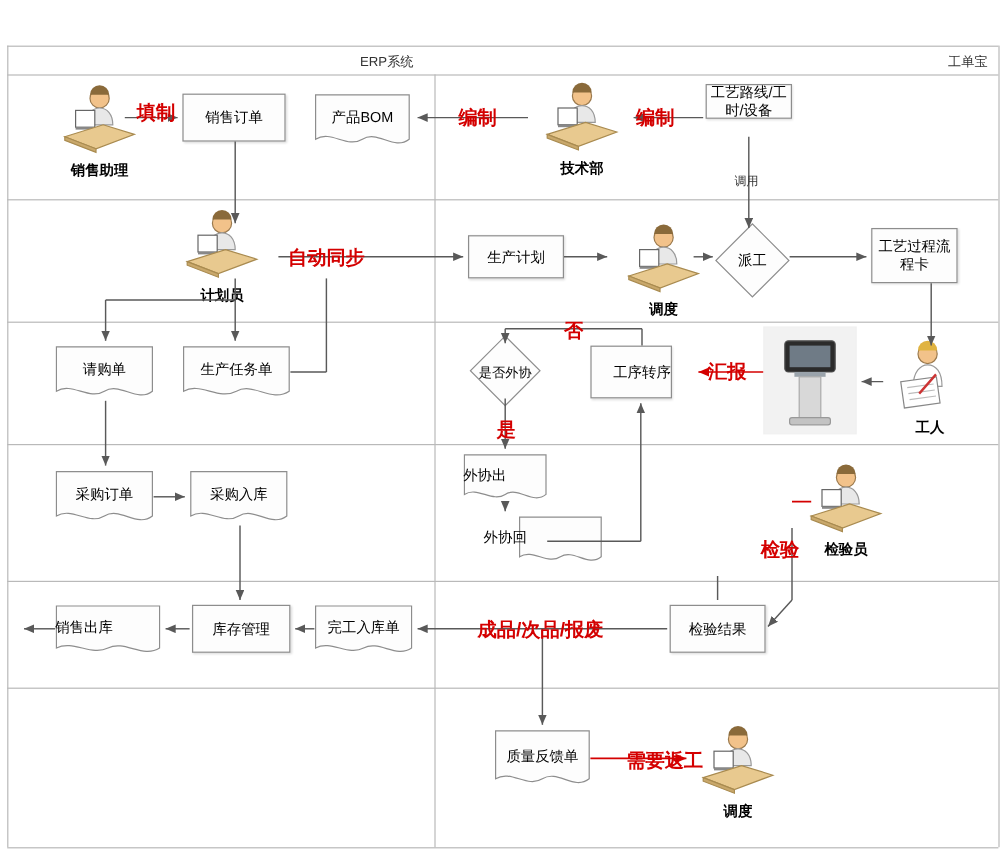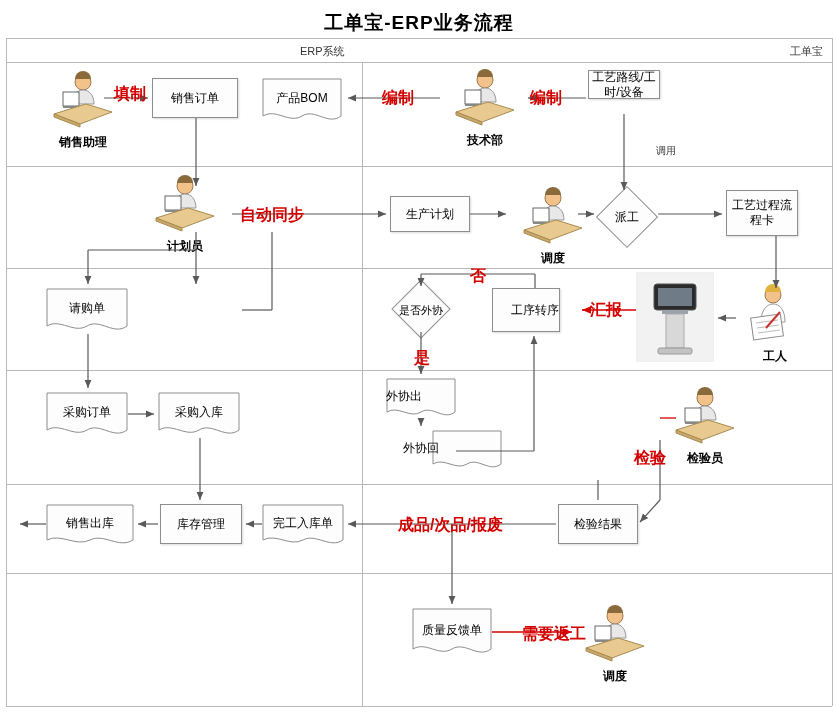--- a/index.html
+++ b/index.html
@@ -51,21 +51,20 @@
   .lbl-blk{
     position:absolute;color:#333;font-size:10px;white-space:nowrap;
   }
   svg.ov{position:absolute;left:0;top:0;width:838px;height:712px;pointer-events:none;}
 </style>
 </head>
 <body>
 
 <div id="canvas">
 
-  <div class="title">工单宝-ERP业务流程</div>
 
   <div class="hline" style="left:6px;top:38px;width:826px;"></div>
   <div class="hline" style="left:6px;top:62px;width:826px;"></div>
   <div class="hline" style="left:6px;top:166px;width:826px;"></div>
   <div class="hline" style="left:6px;top:268px;width:826px;"></div>
   <div class="hline" style="left:6px;top:370px;width:826px;"></div>
   <div class="hline" style="left:6px;top:484px;width:826px;"></div>
   <div class="hline" style="left:6px;top:573px;width:826px;"></div>
   <div class="hline" style="left:6px;top:706px;width:826px;"></div>
   <div class="vline" style="left:6px;top:38px;height:668px;"></div>
@@ -103,20 +102,26 @@
       <span>工艺过程流程卡</span>
     </div>
 
   <div class="docwrap" style="left:46px;top:288px;width:82px;height:46px;">
     <svg width="82" height="46" viewBox="0 0 82 46">
       <path d="M1,1 L81,1 L81,38 C68,48 54,30 41,38 C28,46 14,30 1,38 Z" fill="#fdfdfd" stroke="#8d8d8d"></path>
     </svg>
     <div style="position:absolute;left:0;top:12px;width:82px;text-align:center;">请购单</div>
   </div>
 
+  <div class="docwrap" style="left:152px;top:288px;width:90px;height:46px;">
+    <svg width="90" height="46" viewBox="0 0 90 46">
+      <path d="M1,1 L89,1 L89,38 C74,48 59,30 45,38 C30,46 15,30 1,38 Z" fill="#fdfdfd" stroke="#8d8d8d"></path>
+    </svg>
+    <div style="position:absolute;left:0;top:12px;width:90px;text-align:center;">生产任务单</div>
+  </div>
 
   <div class="decision" style="left:378px;top:288px;width:86px;height:44px;">
     <div class="dshape" style="width:42px;height:42px;left:22px;top:0px;"></div>
     <span style="font-size:11px;">是否外协</span>
   </div>
 
   <div class="box" style="left:492px;top:288px;width:68px;height:44px;padding-left:18px;">
       <span>工序转序</span>
     </div>
 
@@ -145,21 +150,21 @@
     <svg width="70" height="42" viewBox="0 0 70 42">
       <path d="M1,1 L69,1 L69,34 C58,43 46,27 35,34 C24,41 12,27 1,34 Z" fill="#fdfdfd" stroke="#8d8d8d"></path>
     </svg>
     <div style="position:absolute;left:0;top:10px;width:70px;text-align:center;">外协回</div>
   </div>
 
   <div class="docwrap" style="left:46px;top:504px;width:88px;height:44px;">
     <svg width="88" height="44" viewBox="0 0 88 44">
       <path d="M1,1 L87,1 L87,36 C73,45 58,29 44,36 C30,43 15,29 1,36 Z" fill="#fdfdfd" stroke="#8d8d8d"></path>
     </svg>
-    <div style="position:absolute;left:0;top:11px;width:88px;text-align:center;">销售出库</div>
+    <div style="position:absolute;left:0;top:11px;width:88px;text-align:left;">销售出库</div>
   </div>
 
   <div class="box" style="left:160px;top:504px;width:82px;height:40px;">
       <span>库存管理</span>
     </div>
 
   <div class="docwrap" style="left:262px;top:504px;width:82px;height:44px;">
     <svg width="82" height="44" viewBox="0 0 82 44">
       <path d="M1,1 L81,1 L81,36 C68,45 54,29 41,36 C28,43 14,29 1,36 Z" fill="#fdfdfd" stroke="#8d8d8d"></path>
     </svg>
@@ -364,15 +369,15 @@
   <div class="lbl" style="left:114px;top:84px;">填制</div>
   <div class="lbl" style="left:382px;top:88px;">编制</div>
   <div class="lbl" style="left:530px;top:88px;">编制</div>
   <div class="lbl" style="left:240px;top:205px;">自动同步</div>
   <div class="lbl" style="left:470px;top:266px;">否</div>
   <div class="lbl" style="left:414px;top:348px;">是</div>
   <div class="lbl" style="left:590px;top:300px;">汇报</div>
   <div class="lbl" style="left:634px;top:448px;">检验</div>
   <div class="lbl" style="left:398px;top:515px;">成品/次品/报废</div>
   <div class="lbl" style="left:522px;top:624px;">需要返工</div>
-  <div class="lbl-blk" style="left:612px;top:144px;margin-left:44px;">调用</div>
+  <div class="lbl-blk" style="left:612px;top:144px;">调用</div>
 
 </div>
 
 </body></html>

